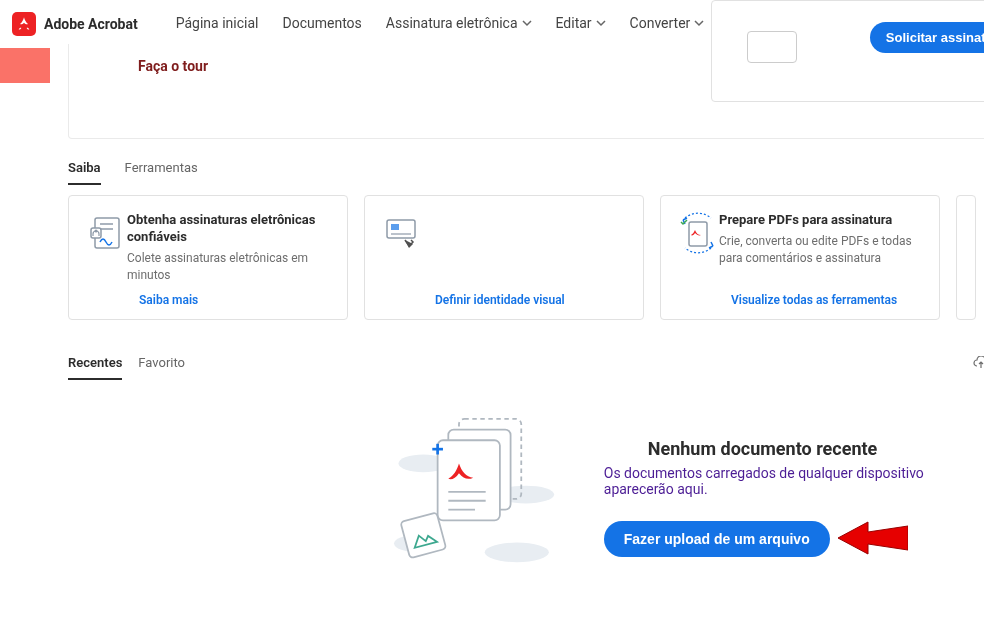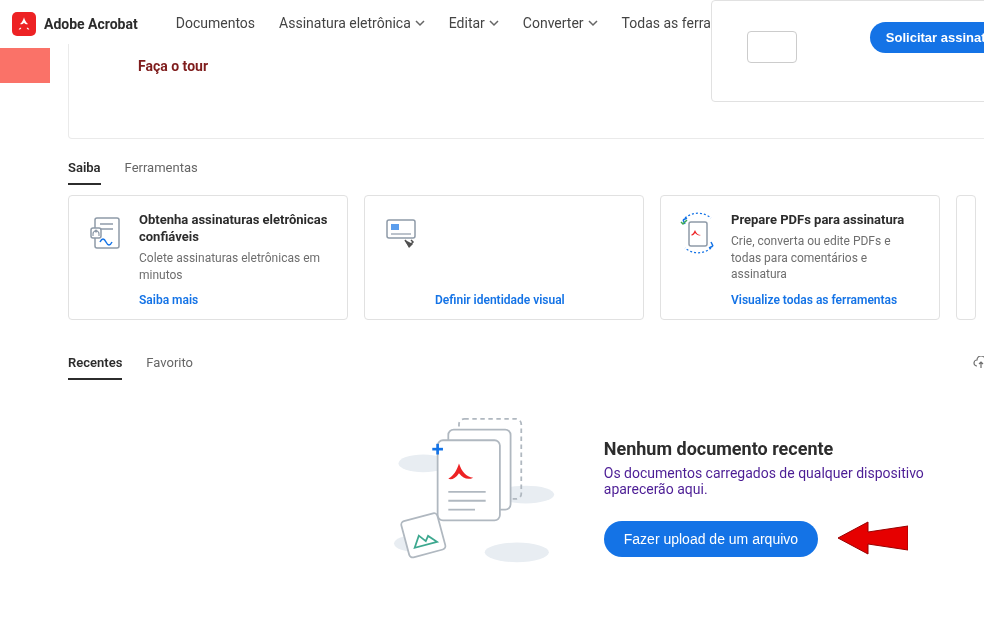--- a/index.html
+++ b/index.html
@@ -22,52 +22,55 @@
 .right-box .placeholder { position: absolute; left: 35px; top: 30px; width: 50px; height: 32px; border: 1px solid #ccc; border-radius: 4px; }
 .btn-primary { position: absolute; right: -45px; top: 22px; background: #1473e6; color: #fff; border: none; border-radius: 16px; padding: 8px 16px; font-size: 13px; font-weight: 700; cursor: pointer; }
 
 .content-box { position: absolute; left: 68px; top: 44px; right: -45px; height: 95px; border: 1px solid #eaeaea; border-top: none; border-radius: 0 0 4px 4px; background: #fff; }
 
 .tabs1 { position: absolute; left: 68px; top: 160px; display: flex; gap: 24px; }
 .tab { font-size: 13px; color: #666; padding-bottom: 8px; cursor: pointer; }
 .tab.active { color: #2c2c2c; font-weight: 600; border-bottom: 2px solid #2c2c2c; }
 
 .cards { position: absolute; left: 68px; top: 195px; display: flex; gap: 16px; }
-.card { width: 280px; height: 125px; border: 1px solid #e1e1e1; border-radius: 4px; padding: 16px; display: flex; gap: 12px; position: relative; }
+.card { width: 280px; height: 125px; border: 1px solid #e1e1e1; border-radius: 4px; padding: 16px; display: flex; gap: 0; position: relative; }
 .card-icon { width: 42px; height: 42px; flex-shrink: 0; }
 .card-body { flex: 1; }
 .card-title { font-size: 13px; font-weight: 700; color: #2c2c2c; margin-bottom: 4px; line-height: 1.3; }
 .card-desc { font-size: 12px; color: #6e6e6e; line-height: 1.4; }
 .card-link { position: absolute; bottom: 12px; left: 70px; font-size: 12px; font-weight: 600; color: #1473e6; cursor: pointer; }
 .card.peek { width: 20px; padding: 0; overflow: hidden; }
 
-.tabs2 { position: absolute; left: 68px; top: 355px; display: flex; gap: 24px; }
+.tabs2 { position: absolute; left: 68px; top: 355px; display: flex; gap: 16px; }
 
 .upload-icon { position: absolute; right: -5px; top: 356px; width: 16px; height: 16px; }
 
 .empty-state { position: absolute; left: 370px; top: 410px; display: flex; align-items: center; gap: 38px; }
 .illus { width: 220px; height: 175px; position: relative; }
 .empty-text { }
-.empty-title { font-size: 18px; font-weight: 700; color: #2c2c2c; margin-bottom: 6px; }
+.empty-title { font-size: 18px; font-weight: 700; color: #2c2c2c; margin-bottom: 6px; margin-left: 44px; }
 .empty-desc { font-size: 14px; color: #4c1d95; margin-bottom: 24px; }
-.upload-btn { background: #1473e6; color: #fff; border: none; border-radius: 20px; padding: 10px 20px; font-size: 14px; font-weight: 400; cursor: pointer; }
+.upload-btn { background: #1473e6; color: #fff; border: none; border-radius: 20px; padding: 10px 20px; font-size: 14px; font-weight: 700; cursor: pointer; }
 
 .arrow { position: absolute; left: 838px; top: 518px; width: 70px; height: 40px; }
 </style>
 </head>
 <body>
 
 <div class="topnav">
   <div class="logo">
     <svg viewBox="0 0 24 24">
         <path fill="#fff" d="M12 2c-1 4-3 8-6 10 2 1 4 0 6-2 2 2 4 3 6 2-3-2-5-6-6-10z M8 18c-1 2-3 3-4 2 1-2 3-3 4-2z M16 18c1 2 3 3 4 2-1-2-3-3-4-2z"></path>
       </svg>
   </div>
   <div class="app-name">Adobe Acrobat</div>
   <div class="nav-items">
+    <div class="nav-item active">
+        <span>Página inicial</span>
+      </div>
     <div class="nav-item">
         <span>Documentos</span>
       </div>
     <div class="nav-item">
         <span>Assinatura eletrônica</span>
         <svg class="chev" viewBox="0 0 10 10">
           <path d="M1 3l4 4 4-4" stroke="#666" stroke-width="1.5" fill="none"></path>
         </svg>
       </div>
     <div class="nav-item">

